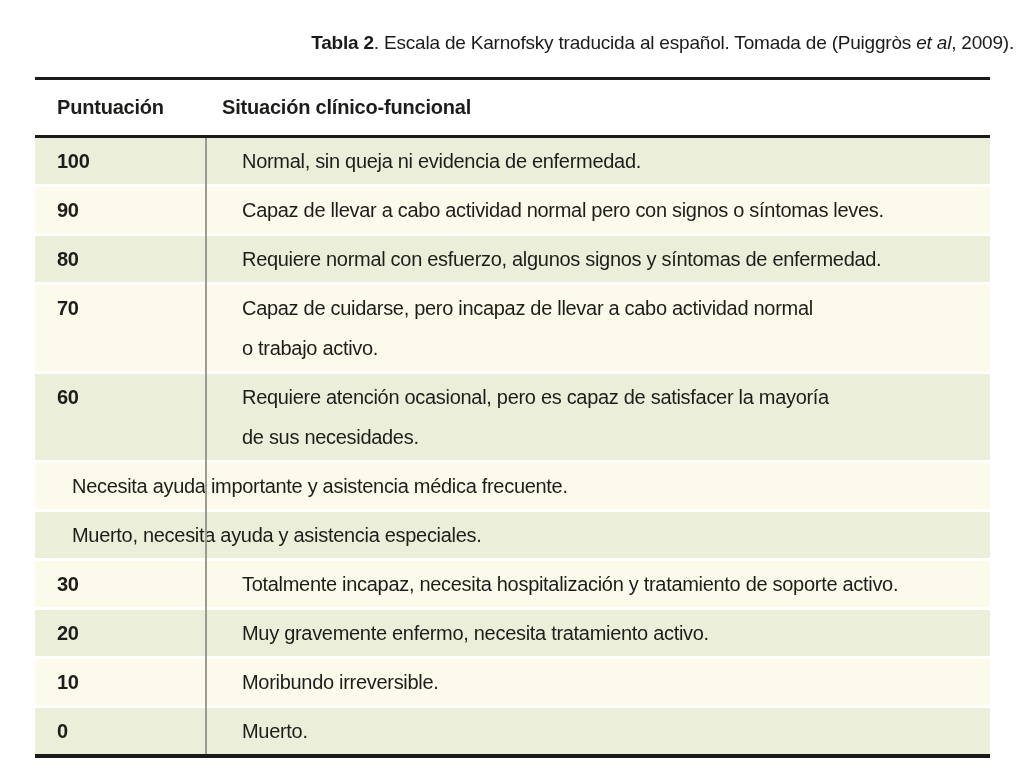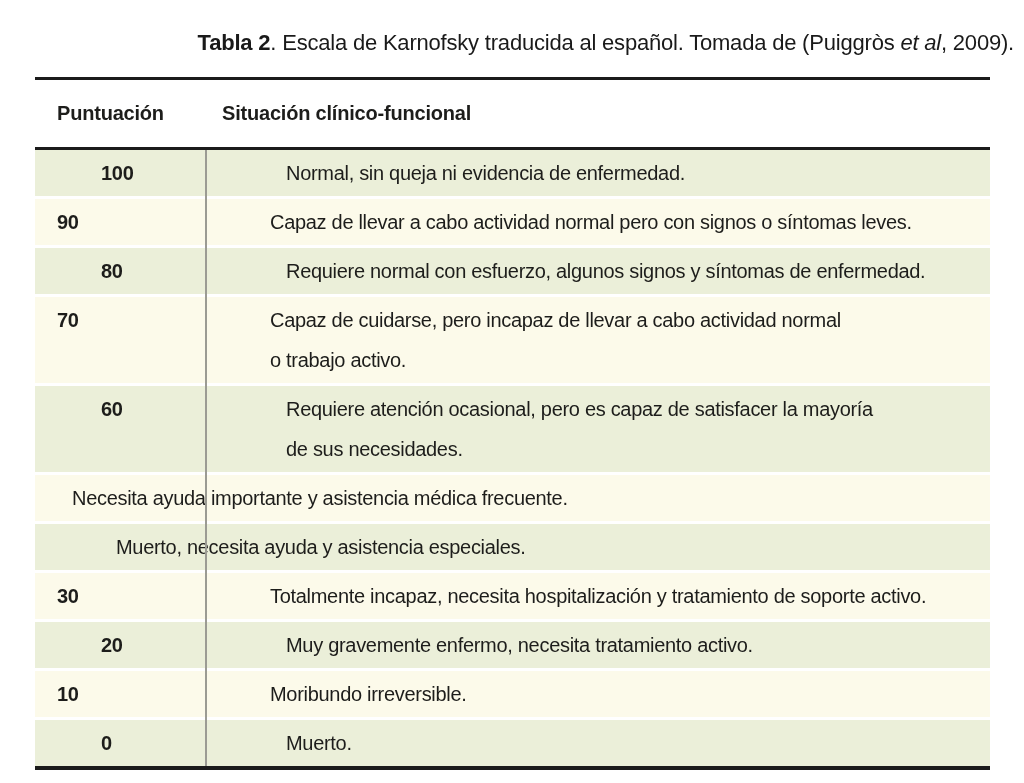--- a/index.html
+++ b/index.html
@@ -16,38 +16,38 @@
     height: 783px;
     overflow: hidden;
     font-family: "Liberation Sans", sans-serif;
     color: var(--text-color);
   }
   .caption {
     margin-top: 31px;
     width: 1024px;
     padding-right: 10px;
     text-align: right;
-    font-size: 22px;
+    font-size: 19px;
     line-height: 24px;
     letter-spacing: -0.2px;
     color: #1a1a1a;
   }
   .caption .cap-bold { font-weight: bold; }
   .caption .cap-italic { font-style: italic; }
   .karnofsky-table {
     margin-left: 35px;
     margin-top: 22px;
     width: 955px;
     border-top: 3px solid var(--rule-black);
     border-bottom: 4px solid var(--rule-black);
   }
   .thead {
     display: flex;
     align-items: center;
-    height: 70px;
+    height: 58px;
     border-bottom: 3px solid var(--rule-black);
     background: #ffffff;
     font-weight: bold;
     font-size: 20px;
     letter-spacing: -0.2px;
   }
   .th-score { width: 170px; padding-left: 22px; }
   .th-desc  { flex: 1; padding-left: 17px; }
   .tbody {
     position: relative;
@@ -65,22 +65,22 @@
     width: 2px;
     background: var(--divider-gray);
     z-index: 2;
   }
   .row {
     display: flex;
     align-items: flex-start;
     font-size: 20px;
     letter-spacing: -0.3px;
   }
-  .row.green { background: var(--row-green); padding-left: 44px; }
-  .row.cream { background: var(--row-cream); gap: 28px; }
+  .row.green { background: var(--row-green); }
+  .row.cream { background: var(--row-cream); }
   .cell-score {
     width: 170px;
     padding: 3px 0 3px 22px;
     line-height: 40px;
     font-weight: bold;
   }
   .cell-desc {
     flex: 1;
     padding: 3px 20px 3px 17px;
     line-height: 40px;

